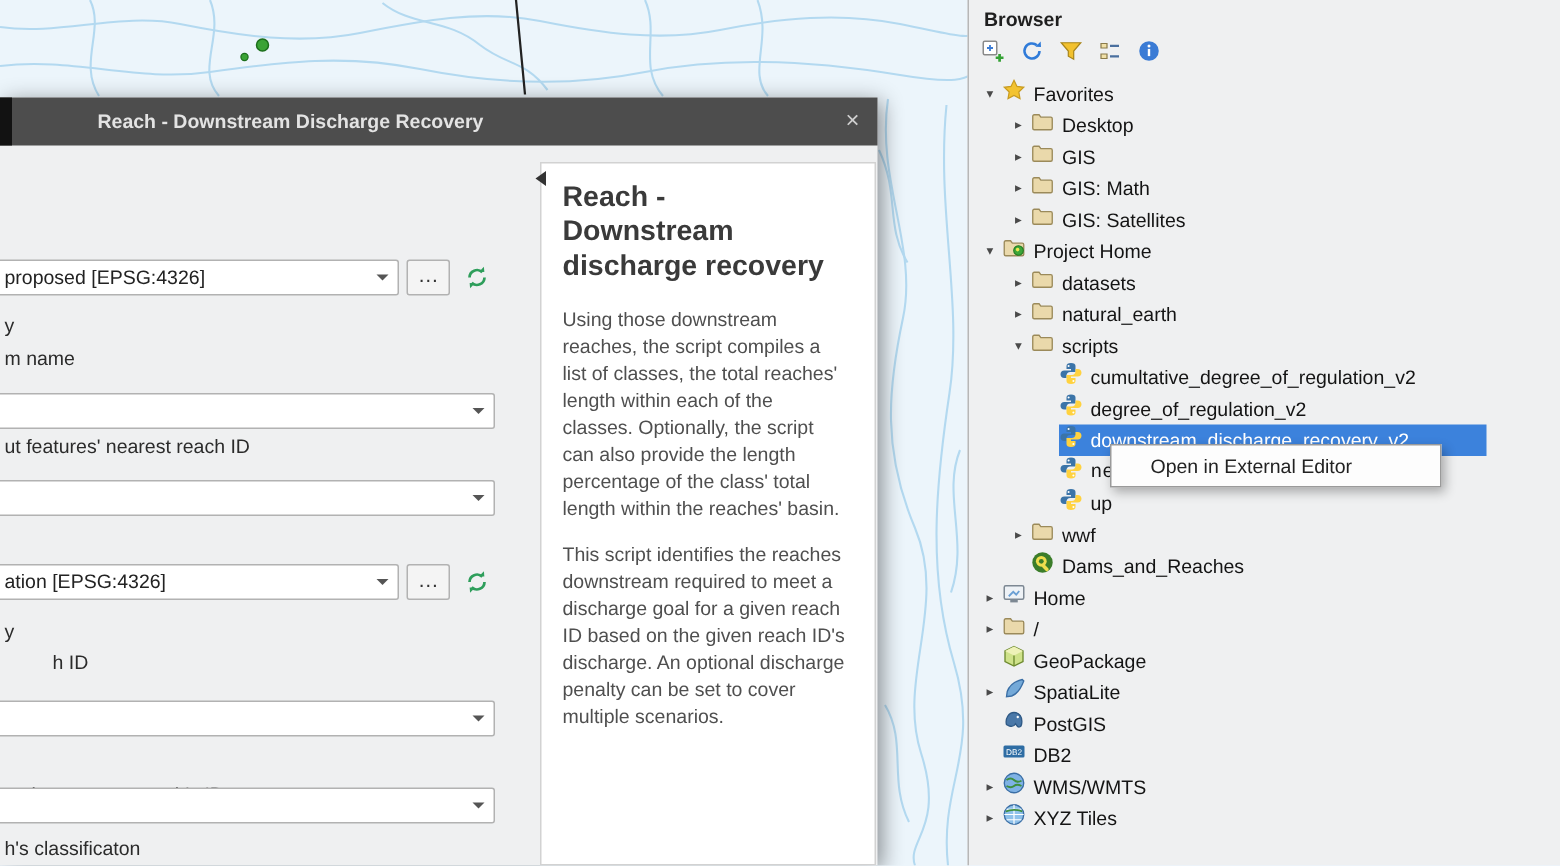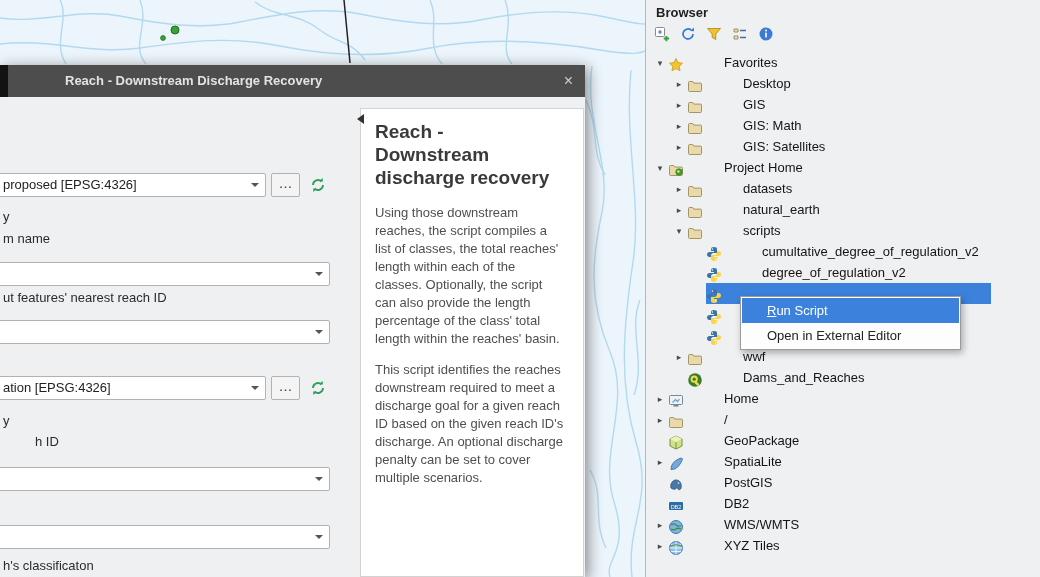--- a/index.html
+++ b/index.html
@@ -13,21 +13,21 @@
   
   .browser{position:absolute;left:645px;top:0;width:395px;height:577px;
     background:#eff0f1;border-left:1px solid #b7b7b7;box-sizing:border-box;}
   .browser-title{padding:5px 0 0 10px;font-size:13px;font-weight:600;color:#1f1f1f;}
   .browser-toolbar{position:absolute;left:7px;top:25px;display:flex;gap:8px;}
   .tb-btn{width:18px;height:18px;display:inline-flex;align-items:center;justify-content:center;cursor:pointer;}
   .tb-btn svg{width:16px;height:16px;}
   .browser-tree{position:absolute;left:0;top:52px;right:0;}
   .tree-row{height:21px;display:flex;align-items:center;font-size:13px;color:#141414;white-space:nowrap;}
   .tree-arrow{width:16px;text-align:center;font-size:9px;color:#4a4a4a;flex:0 0 16px;}
-  .tree-content{display:flex;align-items:flex-end;height:21px;padding:0 3px 0 0;gap:35px;}
+  .tree-content{display:flex;align-items:flex-start;height:21px;padding:0 3px 0 0;}
   .tree-content.selected{background:#3c82dc;width:282px;}
   .tree-content.selected .tree-label{color:#fff;}
   .tree-icon{width:16px;height:16px;margin-right:5px;flex:0 0 16px;}
   .tree-icon svg{width:16px;height:16px;display:block;}
   .tree-label{line-height:21px;}
   
   .context-menu{position:absolute;left:740px;top:296px;width:221px;background:#fdfdfd;
     border:1px solid #9a9a9a;box-shadow:2px 3px 7px rgba(0,0,0,.3);z-index:60;padding:1px;box-sizing:border-box;}
   .menu-item{height:25px;line-height:25px;padding-left:25px;font-size:13px;color:#222;cursor:pointer;}
   .menu-item.selected{background:#3c82dc;color:#fff;}
@@ -252,20 +252,21 @@
         <span class="tree-arrow"></span>
         <span class="tree-content selected">
           <span class="tree-icon">
             <svg viewBox="0 0 16 16">
               <path d="M8 1C6 1 5 1.8 5 3v2h3v1H3.5C2 6 1 7 1 8.5 1 10 2 11 3.5 11H5V9.5C5 8 6 7 7.5 7H11V3c0-1.2-1-2-3-2z" fill="#3b74a8"></path>
               <path d="M8 15c2 0 3-.8 3-2v-2H8v-1h4.5c1.5 0 2.5-1 2.5-2.5C15 6 14 5 12.5 5H11v1.5C11 8 10 9 8.5 9H5v4c0 1.2 1 2 3 2z" fill="#ffd23f"></path>
               <circle cx="6.4" cy="3" r="0.7" fill="#fff"></circle>
               <circle cx="9.6" cy="13" r="0.7" fill="#fff"></circle>
             </svg>
           </span>
+          <span class="tree-label">downstream_discharge_recovery_v2</span>
         </span>
       </div>
       <div class="tree-row" style="padding-left: 44px; font-family: Liberation Mono, monospace;">
         <span class="tree-arrow"></span>
         <span class="tree-content">
           <span class="tree-icon">
             <svg viewBox="0 0 16 16">
               <path d="M8 1C6 1 5 1.8 5 3v2h3v1H3.5C2 6 1 7 1 8.5 1 10 2 11 3.5 11H5V9.5C5 8 6 7 7.5 7H11V3c0-1.2-1-2-3-2z" fill="#3b74a8"></path>
               <path d="M8 15c2 0 3-.8 3-2v-2H8v-1h4.5c1.5 0 2.5-1 2.5-2.5C15 6 14 5 12.5 5H11v1.5C11 8 10 9 8.5 9H5v4c0 1.2 1 2 3 2z" fill="#ffd23f"></path>
               <circle cx="6.4" cy="3" r="0.7" fill="#fff"></circle>
@@ -408,21 +409,20 @@
               <path d="M2.5 6c3-1.5 8-1.5 11 0" stroke="#3f8f3f" stroke-width="1.1" fill="none"></path>
             </svg>
           </span>
           <span class="tree-label">XYZ Tiles</span>
         </span>
       </div>
     </div>
 </div>
 
 <div class="context-menu" id="context-menu">
-    <div class="menu-item selected"><u>R</u>un Script</div>
     <div class="menu-item">Open in External Editor</div>
   </div>
 
 <div class="dialog">
   <div class="titlebar">
     <span class="edge"></span>
     <span class="dlg-title">Reach - Downstream Discharge Recovery</span>
     <span class="dlg-close">×</span>
   </div>
   <div class="dialog-body">

